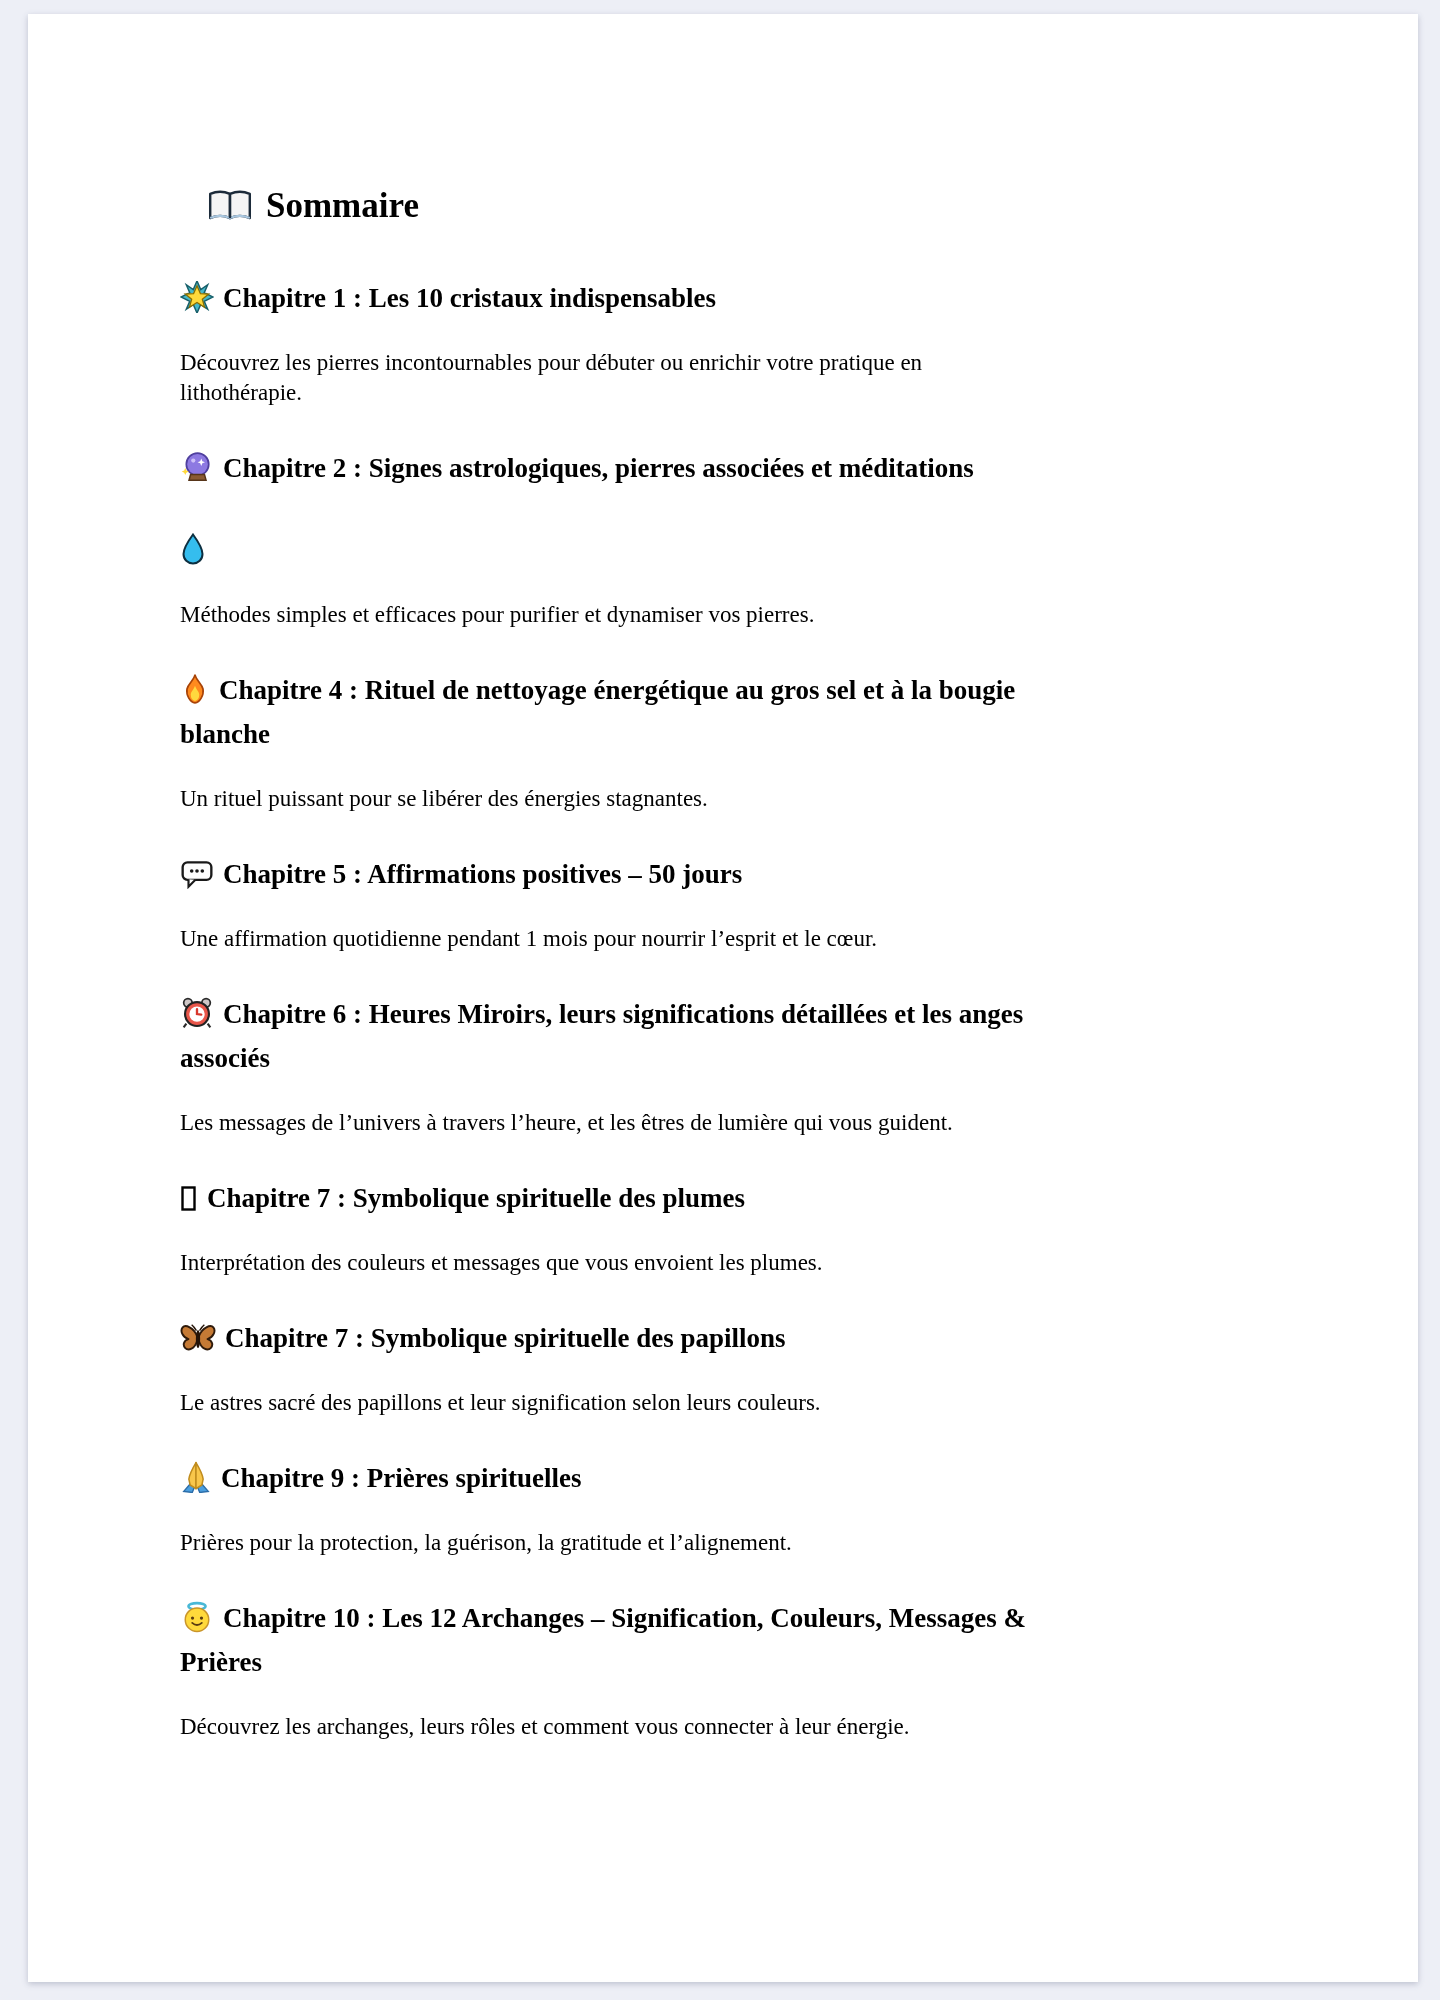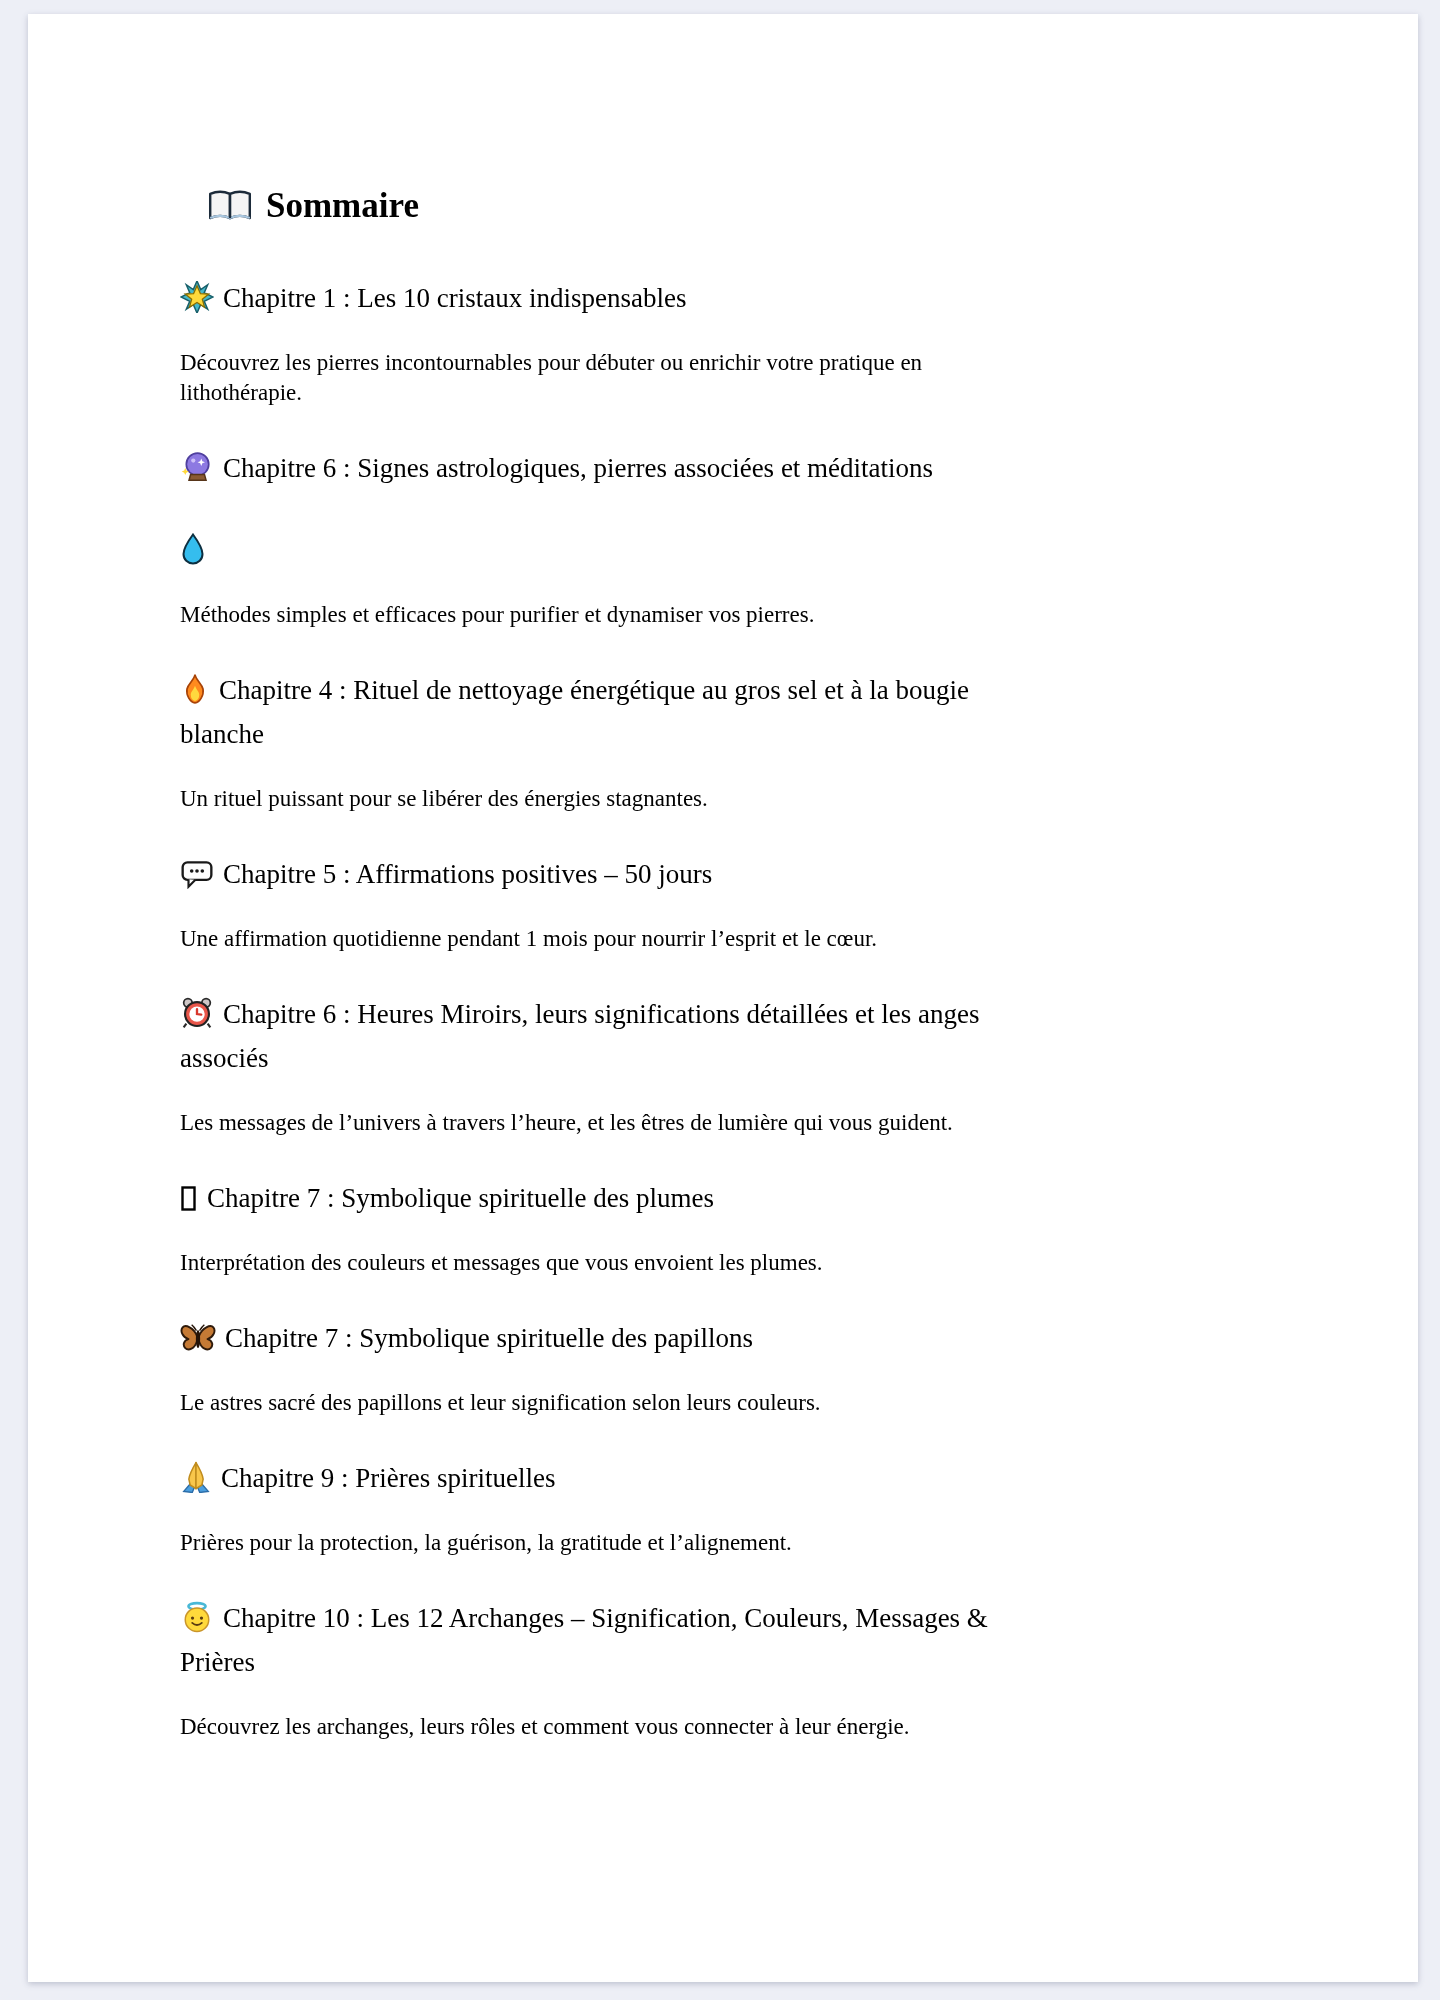--- a/index.html
+++ b/index.html
@@ -16,21 +16,21 @@
   }
   .content{
     padding:170px 120px 0 152px;
     max-width:1120px;
   }
   .doc-title{
     font-size:35px;font-weight:bold;margin:0 0 48px 28px;
     display:flex;align-items:center;gap:14px;line-height:44px;
   }
   .section .heading{
-    font-size:27px;font-weight:normal;line-height:44px;
+    font-size:27px;font-weight:bold;line-height:44px;
     margin:38px 0 28px;white-space:pre-line;
   }
   .section:first-of-type .heading{margin-top:0;}
   .section .desc{
     font-size:23px;line-height:30px;margin:0;white-space:pre-line;
   }
   .icn{vertical-align:-6px;margin-right:9px;}
   .title-icn{flex:0 0 auto;}
 </style>
 </head>
@@ -58,21 +58,21 @@
 lithothérapie.</p>
     </div>
 
     <div class="section">
       <p class="heading"><svg class="icn" width="34" height="32" viewBox="0 0 30 30">
             <circle cx="15.5" cy="12.5" r="10.5" fill="#8d79e2" stroke="#4f3f9e" stroke-width="1.6"></circle>
             <circle cx="11.5" cy="9" r="2" fill="#cdbff7"></circle>
             <polygon points="19,7 20,9.5 22.5,10.5 20,11.5 19,14 18,11.5 15.5,10.5 18,9.5" fill="#ffffff"></polygon>
             <polygon points="4,16 5,18.3 7.3,19.3 5,20.3 4,22.6 3,20.3 0.7,19.3 3,18.3" fill="#ffd93a"></polygon>
             <path d="M9,22 L22,22 L23.5,27.5 L7.5,27.5 Z" fill="#8a5a33" stroke="#573519" stroke-width="1.4"></path>
-          </svg><span>Chapitre 6 : Signes astrologiques, pierres associées et méditations</span></p>
+          </svg><span>Chapitre 2 : Signes astrologiques, pierres associées et méditations</span></p>
     </div>
 
     <div class="section">
       <p class="heading"><svg class="icn" width="26" height="32" viewBox="0 0 26 32">
             <path d="M13,1.5 C13,1.5 3.5,14.5 3.5,21 C3.5,26.5 7.7,30.5 13,30.5 C18.3,30.5 22.5,26.5 22.5,21 C22.5,14.5 13,1.5 13,1.5 Z" fill="#35bdee" stroke="#0d2f40" stroke-width="2"></path>
           </svg></p>
       <p class="desc">Méthodes simples et efficaces pour purifier et dynamiser vos pierres.</p>
     </div>
 
     <div class="section">

